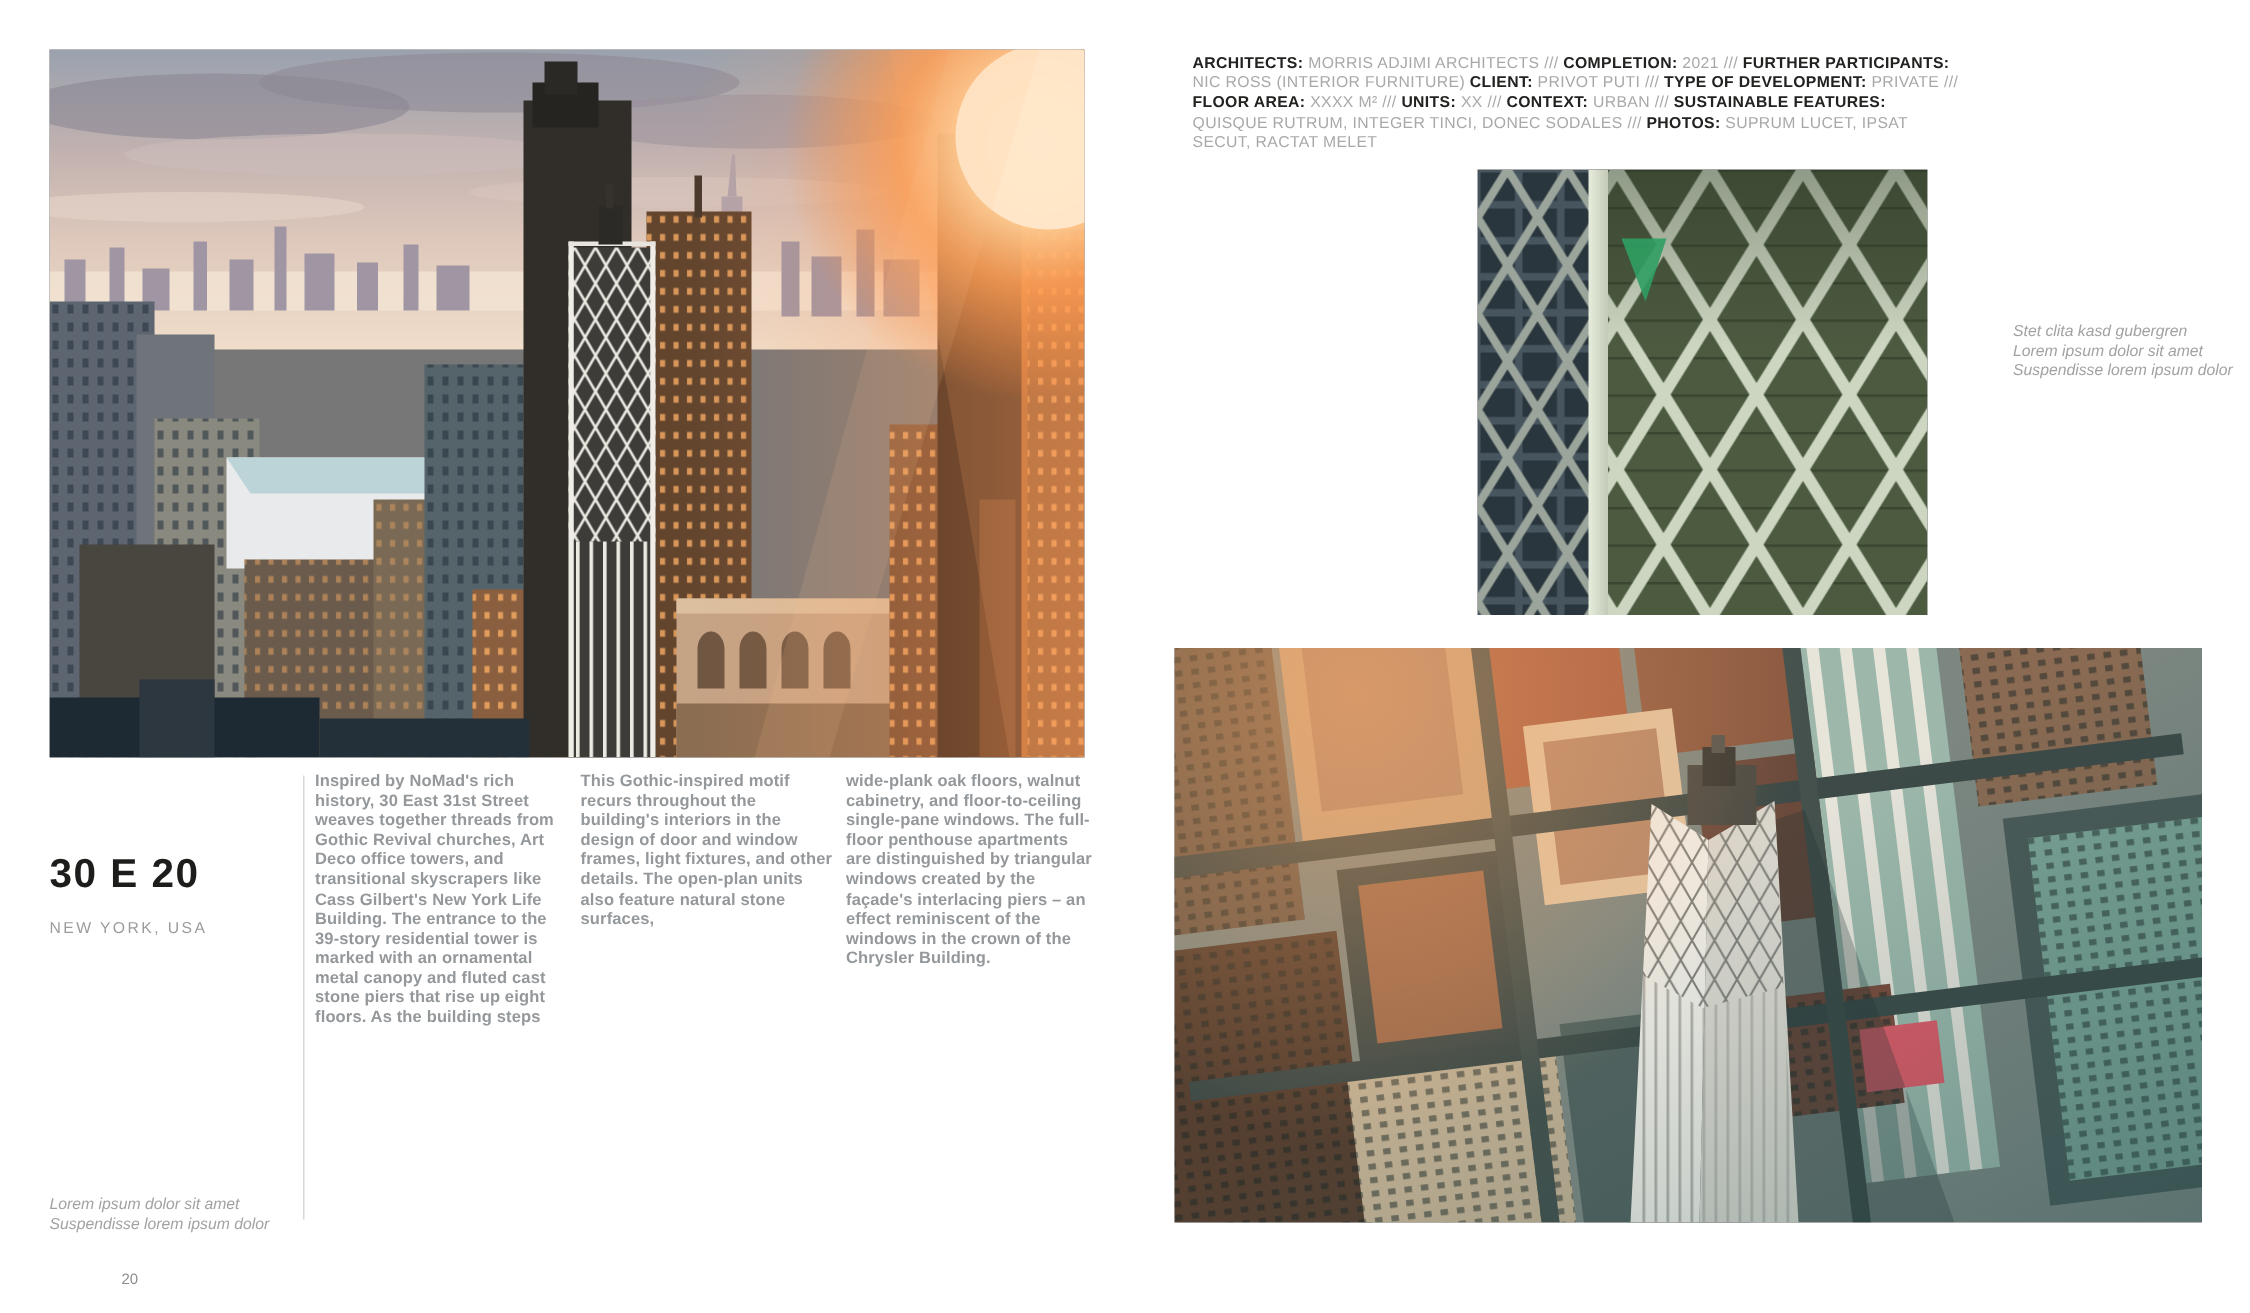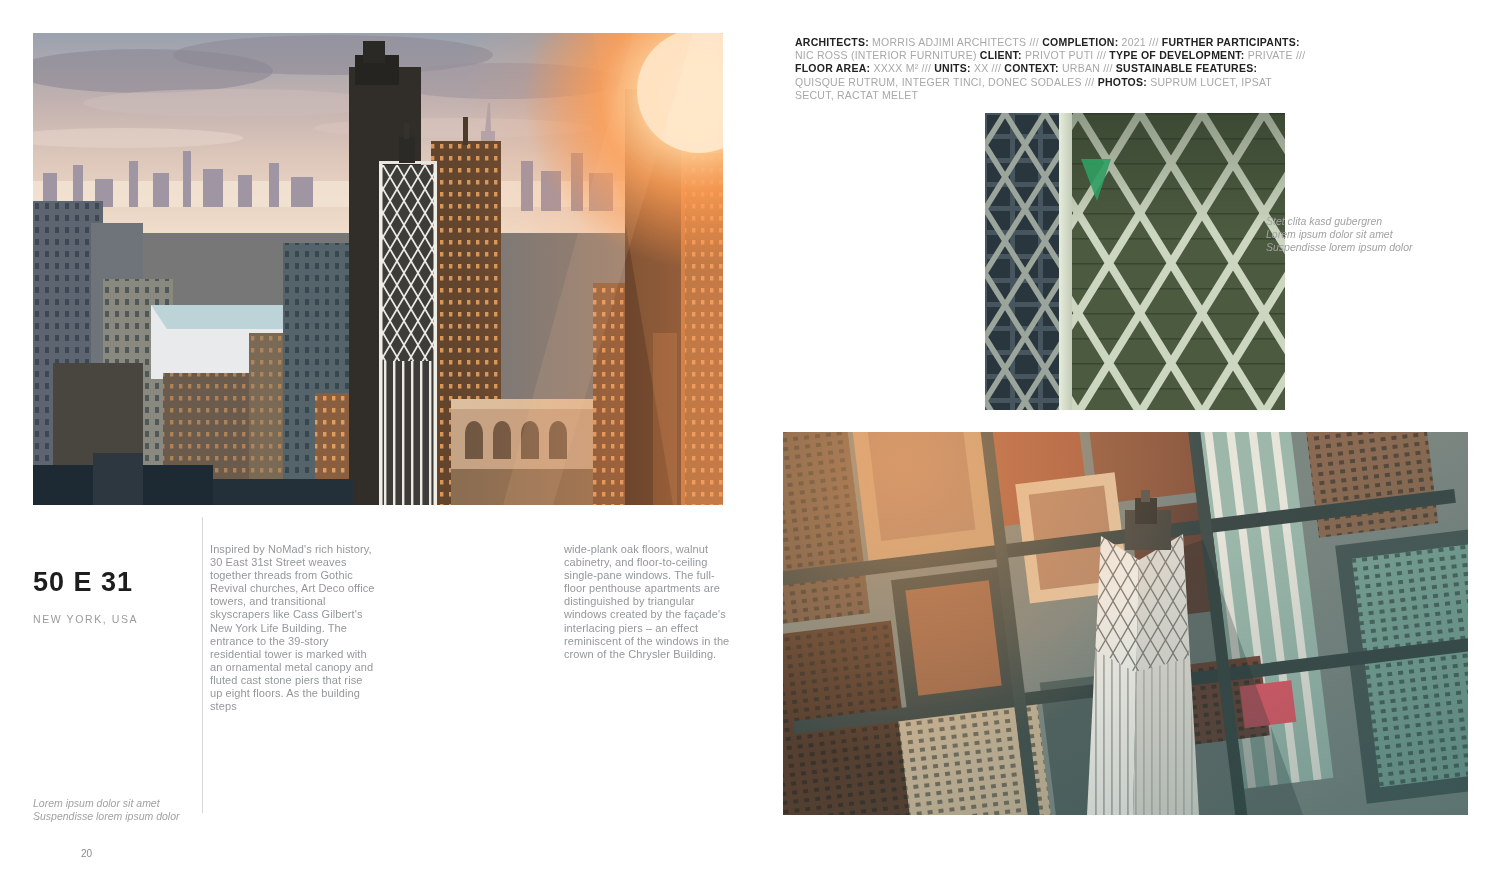--- a/index.html
+++ b/index.html
@@ -20,28 +20,28 @@
 
   
   #title-block{left:33px;top:567px;}
   .project-title{
     font-size:27px;font-weight:bold;color:#1d1d1b;letter-spacing:1px;margin:0;
   }
   .project-location{
     margin-top:15px;font-size:10.5px;letter-spacing:1.6px;color:#9b9b9b;
   }
   #column-rule{left:202px;top:517px;width:1px;height:296px;background:#d7d7d7;}
-  #article-columns{left:210px;top:543px;width:520px;display:flex;gap:9px;}
+  #article-columns{left:210px;top:515px;width:520px;display:flex;gap:9px;font-weight:bold;}
   .article-col{width:168px;flex:0 0 168px;}
   .article-col p{
     margin:0;font-size:11px;line-height:13.1px;color:#94989b;letter-spacing:.1px;
   }
   .caption{font-style:italic;color:#a2a2a2;font-size:10.5px;line-height:12.8px;}
   #caption-left{left:33px;top:797px;}
-  #caption-right{left:1266px;top:215px;}
+  #caption-right{left:1342px;top:215px;}
   .page-number{font-size:10px;color:#8c8c8c;margin-left:48px;}
   #page-number-left{left:33px;top:848px;}
   #page-number-right{left:1458px;top:848px;}
 
   
   #specs-block{
     left:783px;top:25px;width:512px;
     font-size:10.5px;line-height:13.4px;letter-spacing:.25px;color:#a8a8a8;margin-left:12px;
   }
   #specs-block .spec-label{font-weight:bold;color:#222220;}
@@ -186,31 +186,32 @@
 
     <g>
       <rect x="0" y="432" width="180" height="40" fill="#1d2a33"></rect>
       <rect x="180" y="446" width="140" height="26" fill="#243039"></rect>
       <rect x="60" y="420" width="50" height="52" fill="#2c3740"></rect>
     </g>
   </svg>
 </figure>
 
 <div class="abs" id="title-block">
-  <h1 class="project-title">50 E 31</h1>
+  <h1 class="project-title">30 E 20</h1>
   <div class="project-location">NEW YORK, USA</div>
 </div>
 
 <div class="abs" id="column-rule"></div>
 
 <div class="abs" id="article-columns">
   <div class="article-col">
     <p>Inspired by NoMad's rich history, 30 East 31st Street weaves together threads from Gothic Revival churches, Art Deco office towers, and transitional skyscrapers like Cass Gilbert's New York Life Building. The entrance to the 39-story residential tower is marked with an ornamental metal canopy and fluted cast stone piers that rise up eight floors. As the building steps</p>
   </div>
   <div class="article-col">
+    <p>This Gothic-inspired motif recurs throughout the building's interiors in the design of door and window frames, light fixtures, and other details. The open-plan units also feature natural stone surfaces,</p>
   </div>
   <div class="article-col">
     <p>wide-plank oak floors, walnut cabinetry, and floor-to-ceiling single-pane windows. The full-floor penthouse apartments are distinguished by triangular windows created by the façade's interlacing piers – an effect reminiscent of the windows in the crown of the Chrysler Building.</p>
   </div>
 </div>
 
 <div class="abs caption" id="caption-left">
   <div>Lorem ipsum dolor sit amet</div>
   <div>Suspendisse lorem ipsum dolor</div>
 </div>

